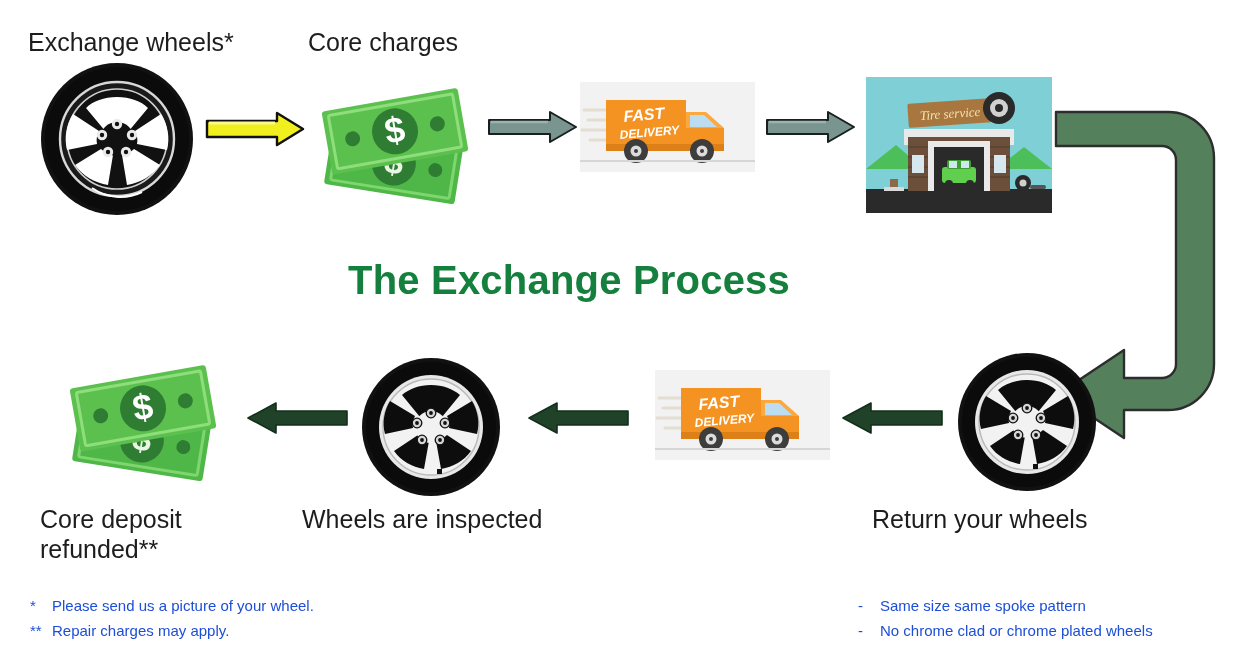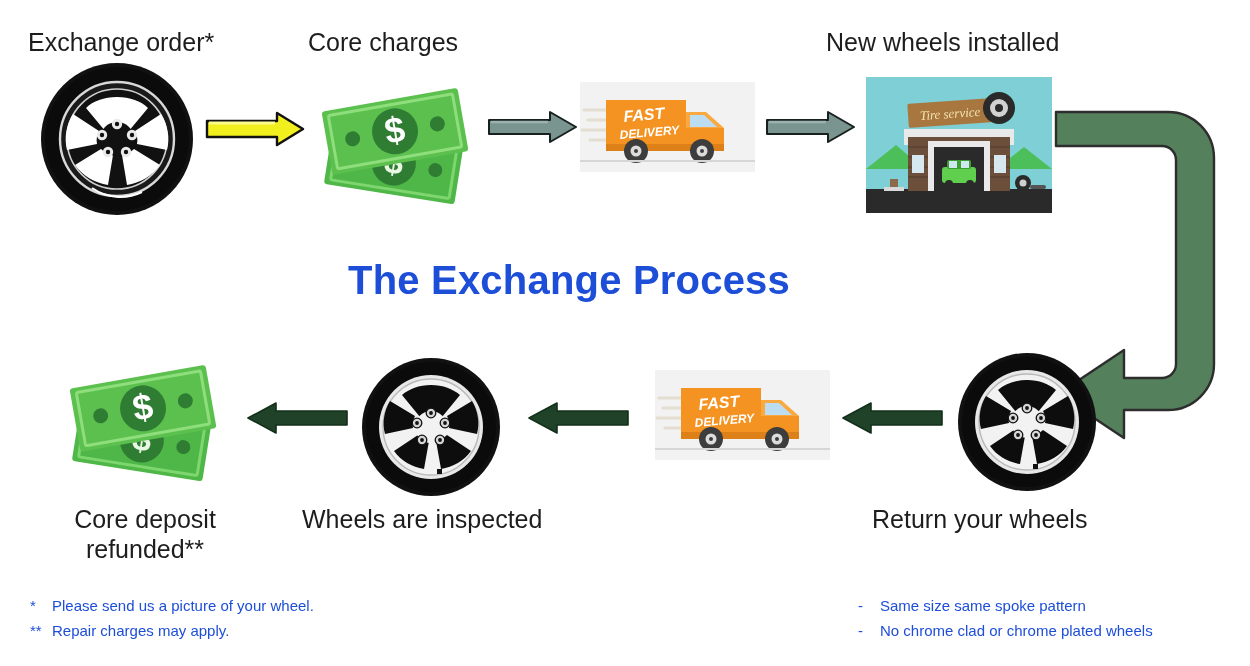--- a/index.html
+++ b/index.html
@@ -1,34 +1,33 @@
 <!DOCTYPE html>
 <html><head>
 <meta charset="utf-8">
 <style>
   html,body{margin:0;padding:0;background:#ffffff;}
   body{width:1250px;height:666px;position:relative;overflow:hidden;
        font-family:"Liberation Sans","DejaVu Sans",sans-serif;color:#222;}
   .stage{position:absolute;inset:0;}
   .lbl{position:absolute;font-size:25px;color:#1d1d1d;white-space:nowrap;line-height:1.18;}
-  .lbl.ctr{text-align:center;white-space:normal;}
-  .title{position:absolute;font-size:40px;font-weight:bold;color:#1d4ed8;letter-spacing:.2px;white-space:nowrap;}
+  .lbl.ctr{white-space:normal;}
+  .title{position:absolute;font-size:40px;font-weight:bold;color:#15803d;letter-spacing:.2px;white-space:nowrap;}
   .note{position:absolute;font-size:15px;color:#1d4ed8;white-space:nowrap;}
   .note .mk{display:inline-block;width:22px;}
   .node{position:absolute;}
   svg{display:block;overflow:visible;}
 </style>
 </head>
 <body>
 
 <div class="stage">
 
-  <div class="lbl" style="left:28px;top:28px;">Exchange order*</div>
+  <div class="lbl" style="left:28px;top:28px;">Exchange wheels*</div>
   <div class="lbl" style="left:308px;top:28px;">Core charges</div>
-  <div class="lbl" style="left:826px;top:28px;">New wheels installed</div>
 
   <div class="node" style="left:38px;top:62px;">
     <svg width="158" height="155" viewBox="0 0 158 155">
       <circle cx="79" cy="77" r="76" fill="#111"></circle>
       <circle cx="79" cy="77" r="72" fill="#0b0b0b"></circle>
       <circle cx="79" cy="77" r="57" fill="#1a1a1a" stroke="#d8d8d8" stroke-width="2.4"></circle>
       <circle cx="79" cy="77" r="50" fill="#111" stroke="#cfcfcf" stroke-width="1.6"></circle>
       <g fill="#ffffff">
         <path d="M79 35 c13 0 24 4 31 11 l-20 24 c-4-3-7-4-11-4 -4 0-8 1-11 4 l-20-24 c7-7 18-11 31-11z"></path>
         <path d="M123 52 c7 11 9 24 6 36 l-30-6 c1-5 0-9-2-13 l26-17z"></path>

